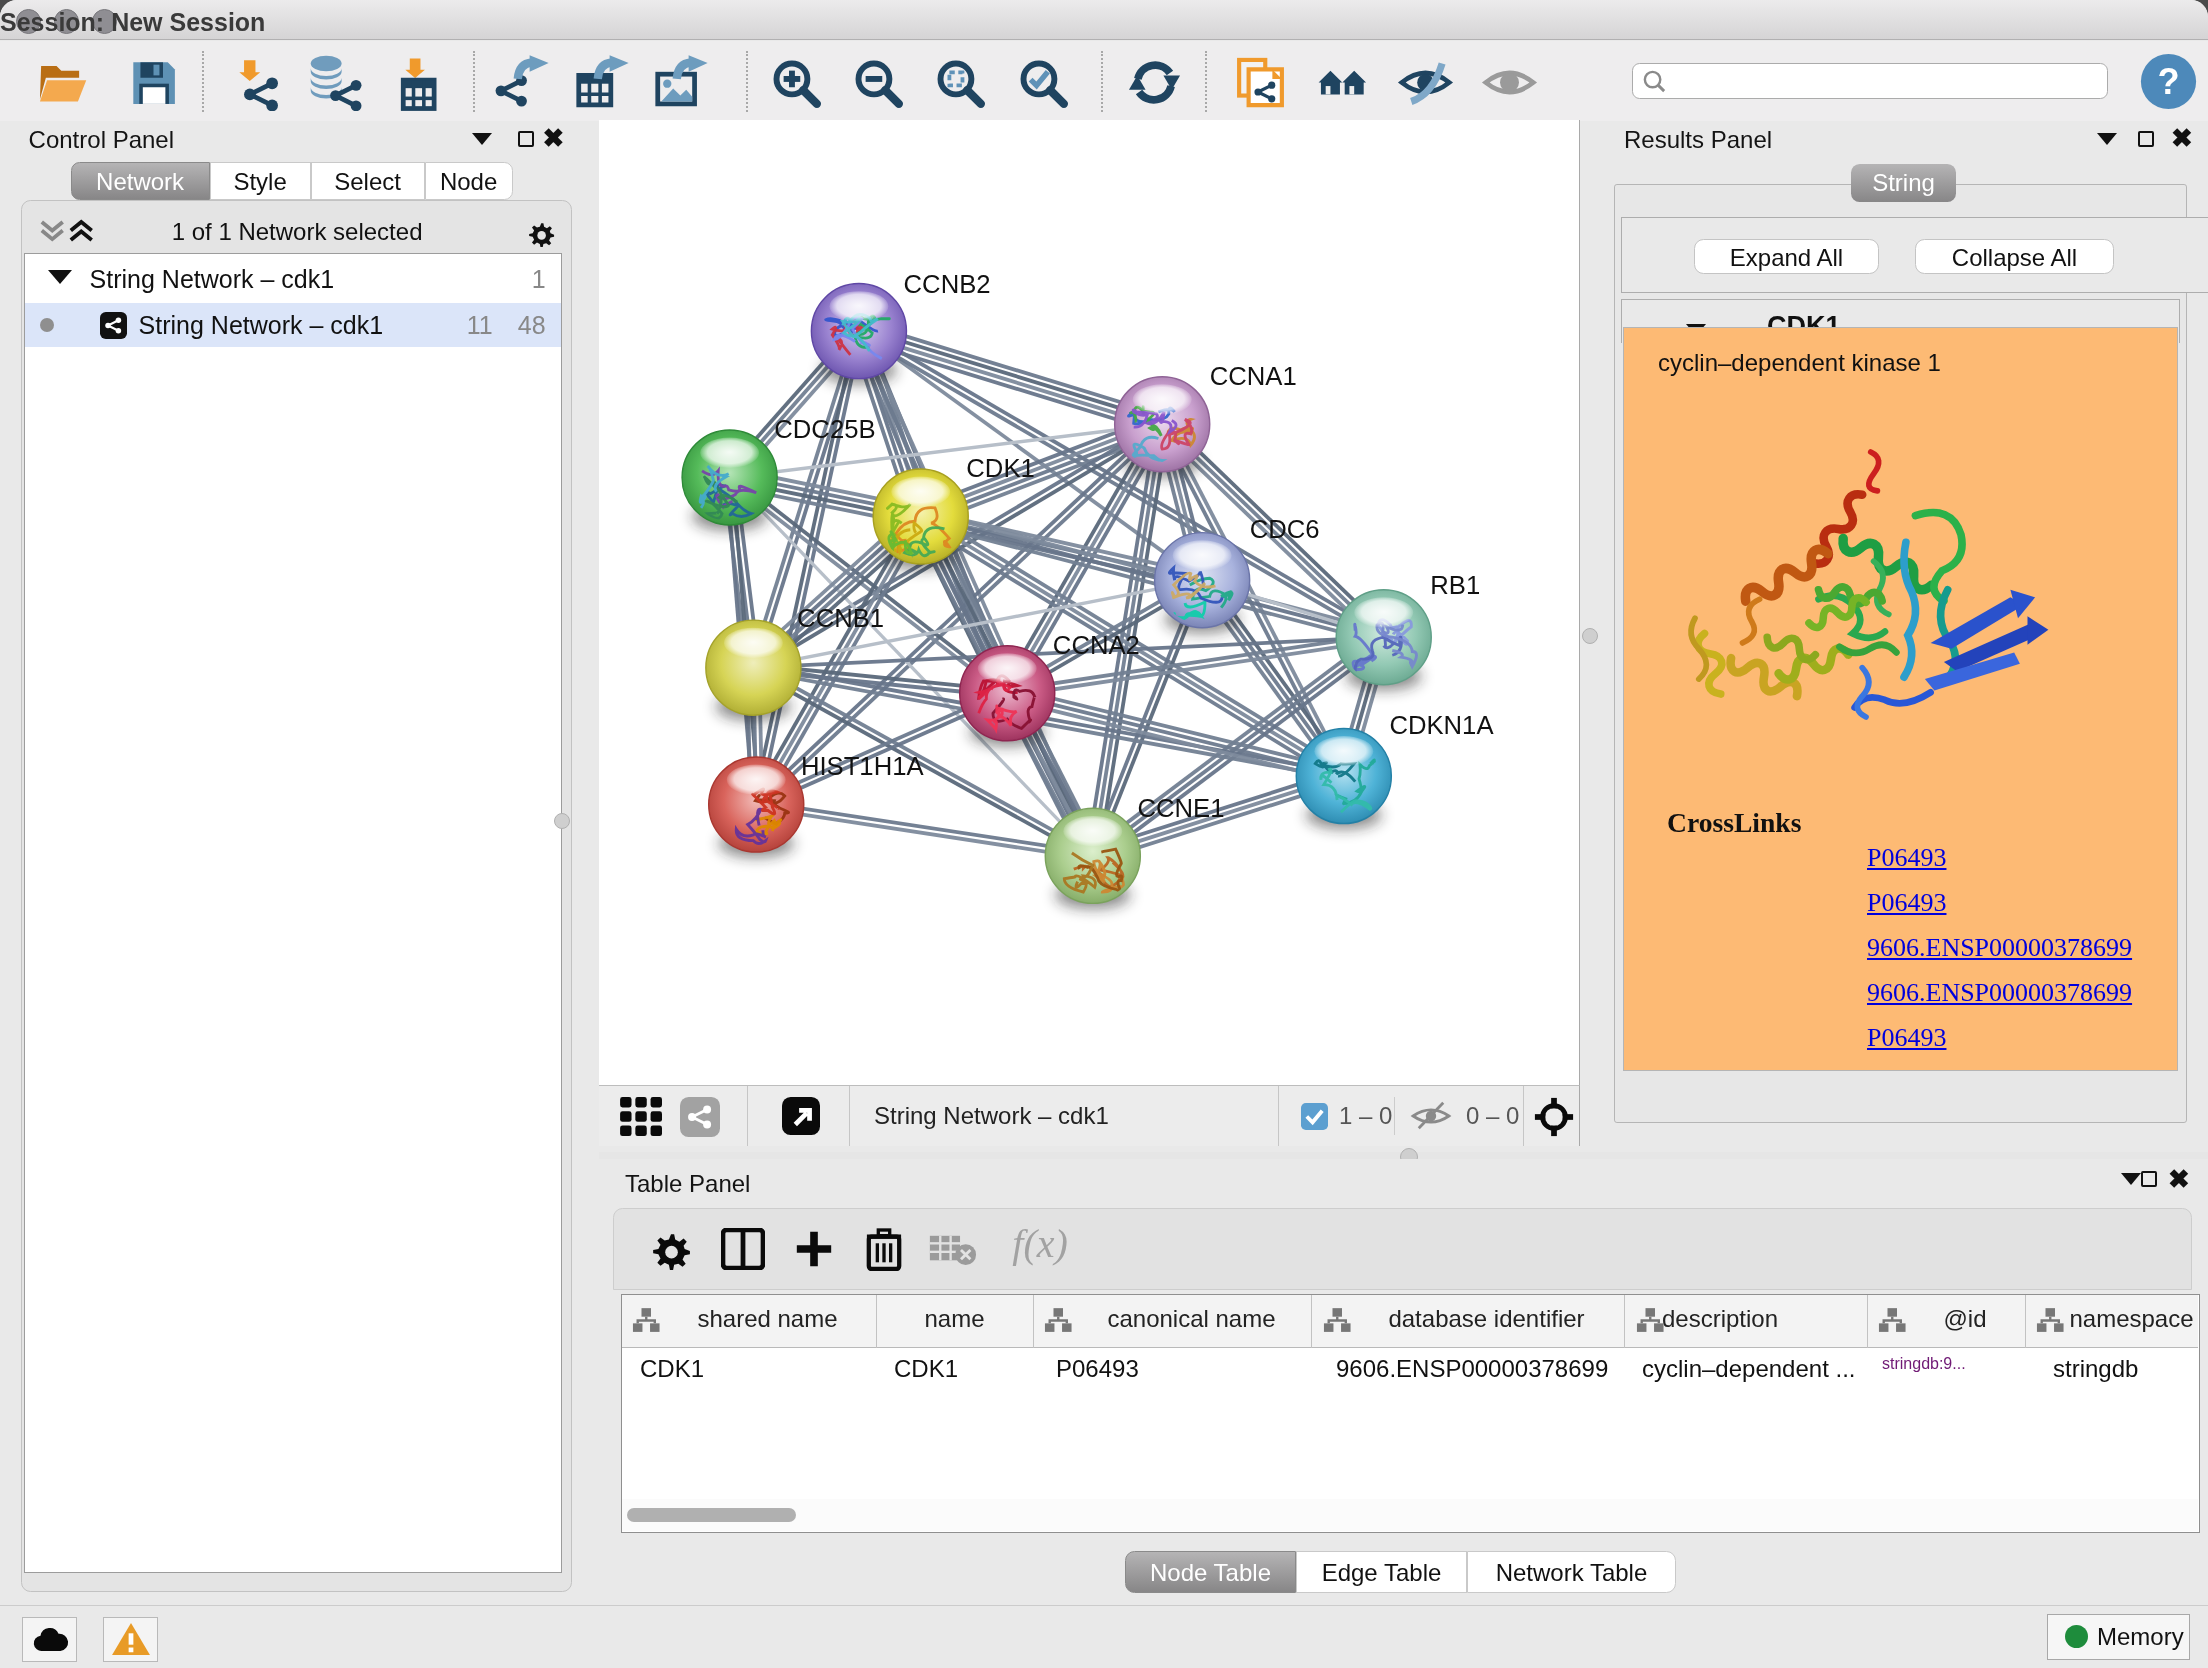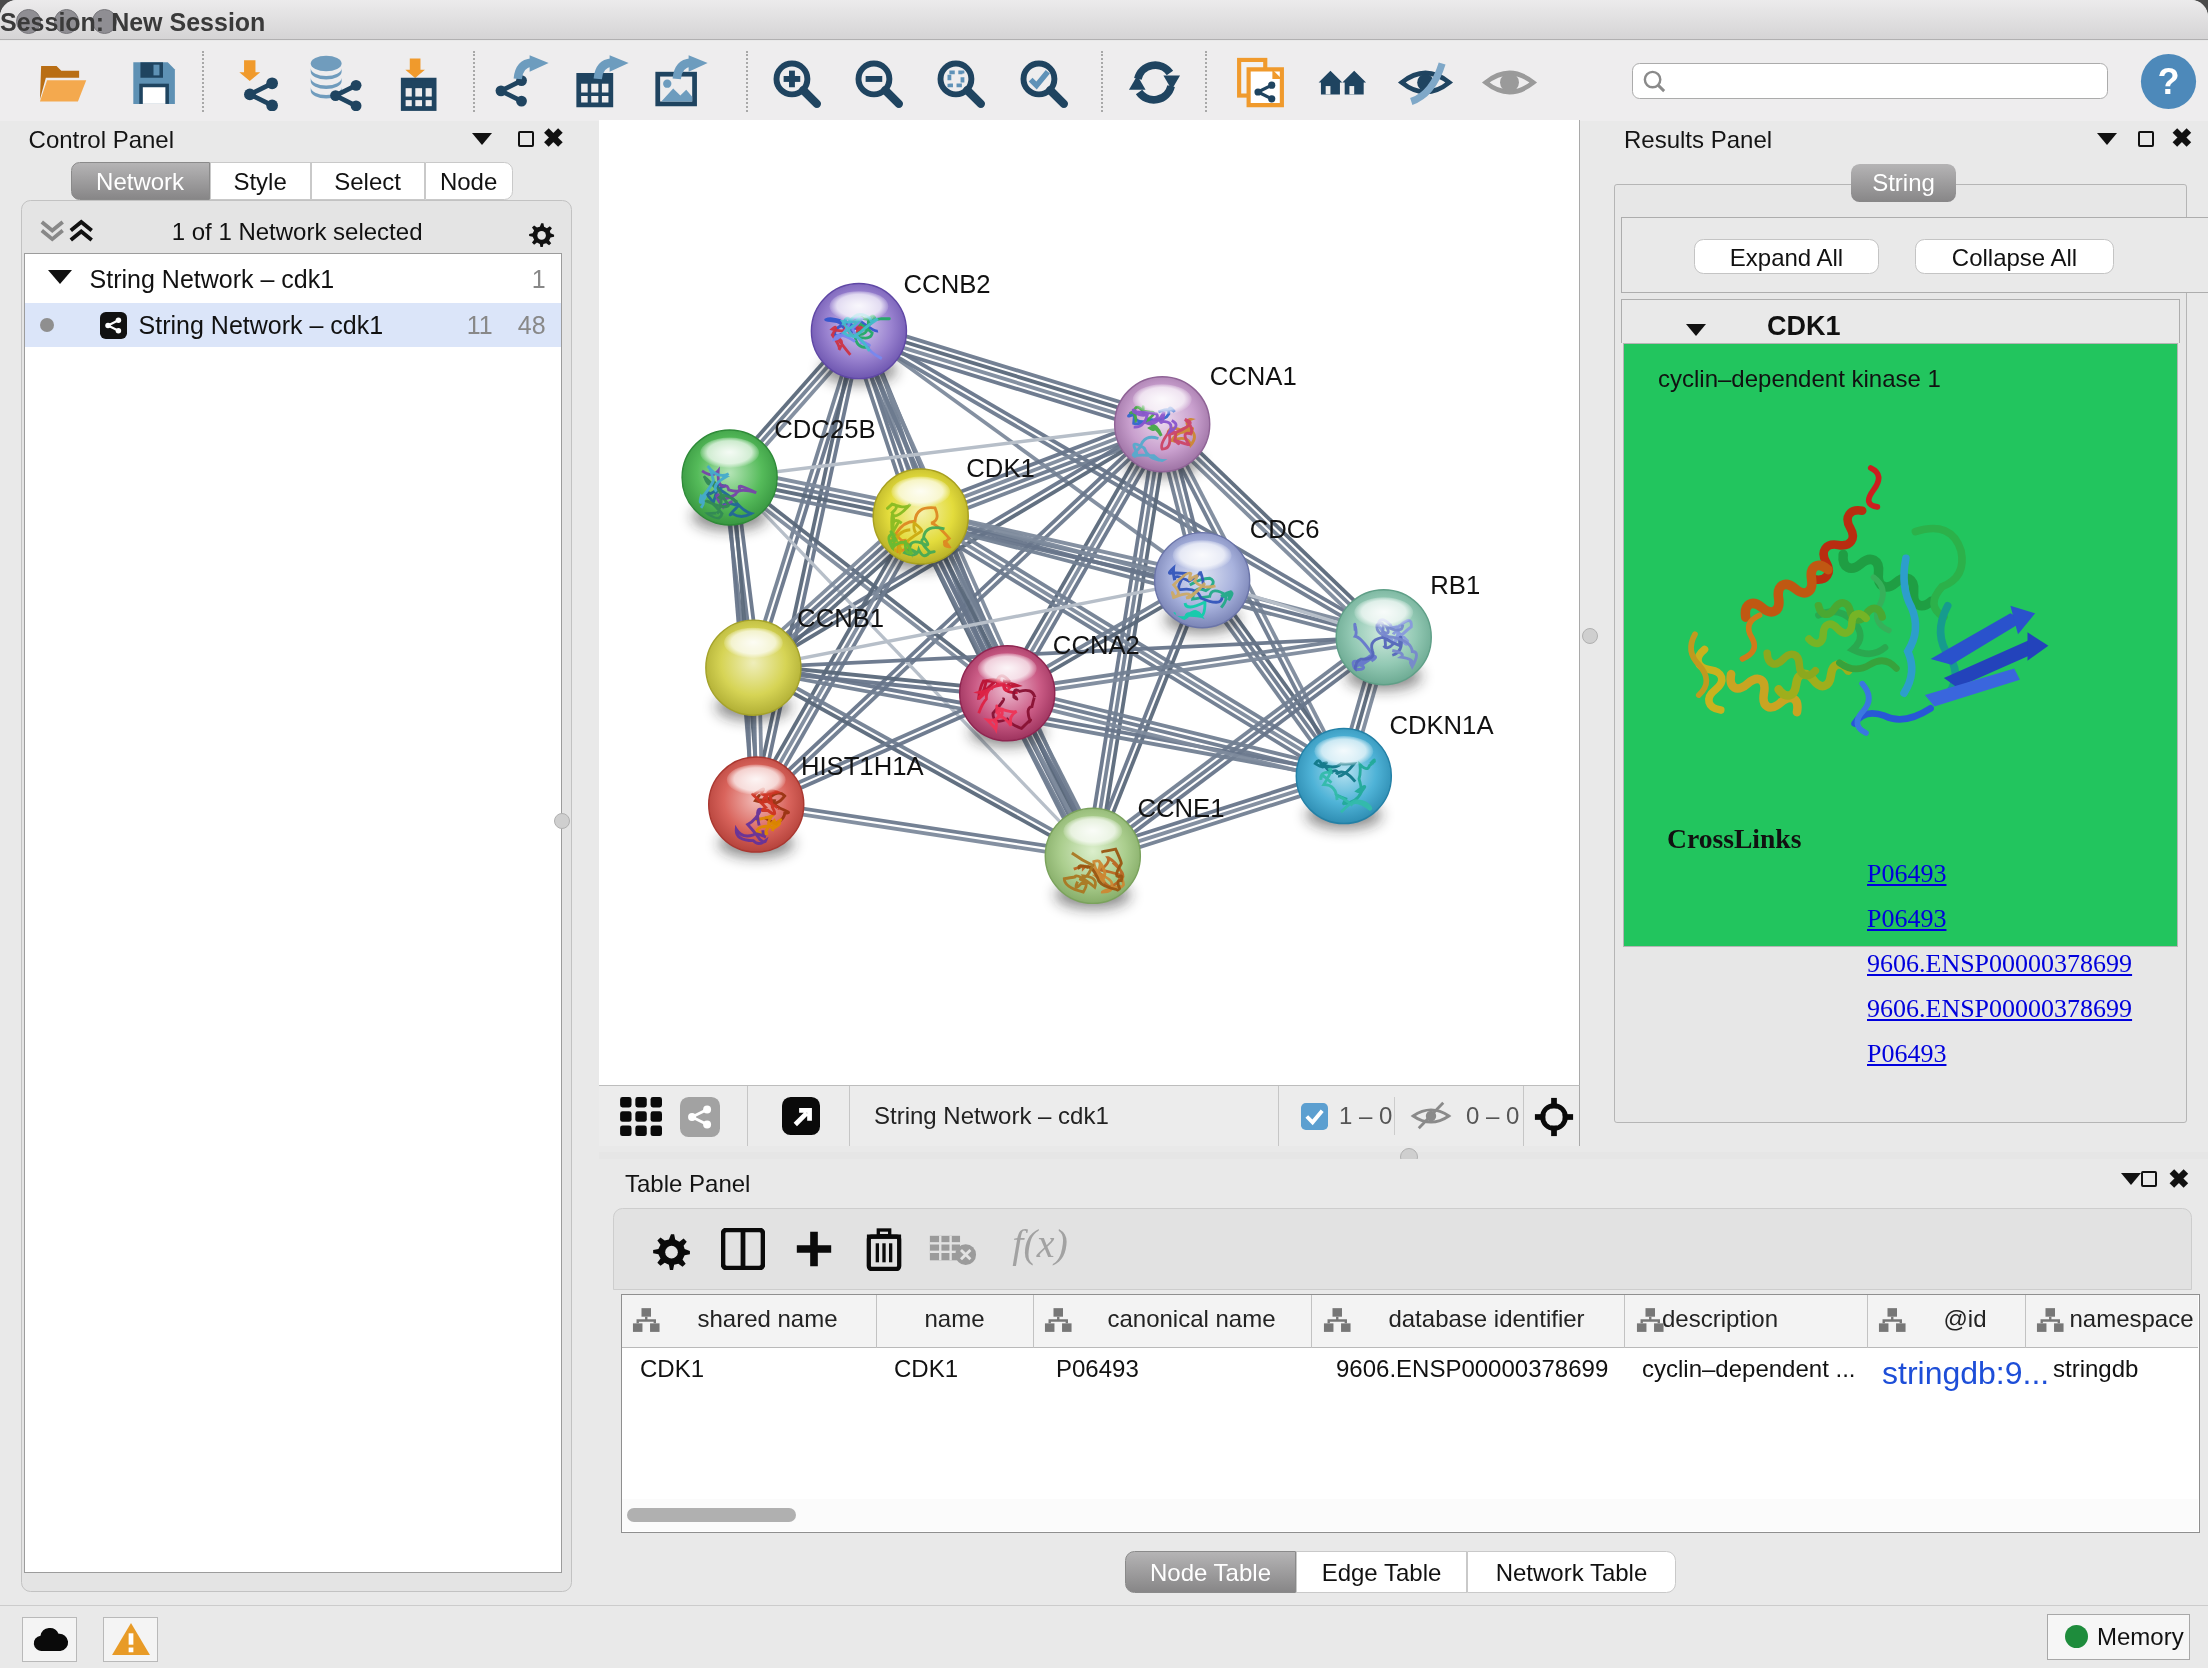--- a/index.html
+++ b/index.html
@@ -607,21 +607,21 @@
  <div style="position:absolute;left:33px;top:62px;width:573px;height:939px;background:#e7e7e7;border:1.4px solid #b5b5b5;border-radius:2.9px"></div>
  <div style="position:absolute;left:270px;top:42px;width:105px;height:38px;background:linear-gradient(#b5b4b5,#878687);border-radius:8.6px;color:#fff;font-size:24px;text-align:center;line-height:38px;z-index:3">String</div>
  <div style="position:absolute;left:40px;top:95px;width:675px;height:76px;background:#e9e9e9;border:1.4px solid #adadad">
    <div style="position:absolute;left:72px;top:21px;width:185px;height:35px;background:#fff;border:1.4px solid #c4c4c4;border-radius:9.5px;font-size:24px;text-align:center;line-height:35px;color:#111">Expand All</div>
    <div style="position:absolute;left:293px;top:21px;width:199px;height:35px;background:#fff;border:1.4px solid #c4c4c4;border-radius:9.5px;font-size:24px;text-align:center;line-height:35px;color:#111">Collapse All</div>
  </div>
  <div style="position:absolute;left:40px;top:177px;width:559px;height:44px;background:#e9e9e9;border:1.4px solid #adadad;border-bottom:none">
    <div class="ddtri" style="left:64px;top:24px"></div>
    <div style="position:absolute;left:145px;top:11.4px;font-size:27px;font-weight:bold;color:#111">CDK1</div>
  </div>
- <div style="position:absolute;left:42px;top:221px;width:555px;height:604px;background:#22c55e;border:1px solid #b5b5b5">
+ <div style="position:absolute;left:42px;top:205px;width:555px;height:744px;background:#fdba74;border:1px solid #b5b5b5">
    <div style="position:absolute;left:34px;top:21px;font-size:24px;color:#111">cyclin–dependent kinase 1</div>
    <svg width="380" height="295" viewBox="0 0 400 310" style="position:absolute;left:52px;top:119px">
           <path d="M205 5 Q220 12 208 28 Q196 44 212 46" fill="none" stroke="#cc1f1f" stroke-width="6" stroke-linecap="round"></path>
           <path d="M196.0 50.0 C183.0 47.6 176.7 56.6 183.4 68.0 C190.1 79.4 183.7 88.4 170.8 86.0 C157.8 83.7 151.5 92.7 158.1 104.1 C164.8 115.5 158.5 124.5 145.5 122.1" fill="none" stroke="#b92d10" stroke-width="9" stroke-linecap="round"></path>
           <path d="M160.0 112.0 C149.2 103.2 140.5 108.2 142.7 122.0 C144.8 135.8 136.2 140.8 125.4 132.0 C114.5 123.2 105.9 128.2 108.0 142.0 C110.2 155.8 101.5 160.8 90.7 152.0 C79.9 143.2 71.2 148.2 73.4 162.0" fill="none" stroke="#c05812" stroke-width="10" stroke-linecap="round"></path>
           <path d="M88 160 Q70 168 80 184 Q88 198 70 206" fill="none" stroke="#cf7a1a" stroke-width="6" stroke-linecap="round"></path>
           <path d="M58.0 222.0 C55.3 236.6 64.0 241.6 75.3 232.0 C86.7 222.4 95.3 227.4 92.6 242.0 C90.0 256.6 98.6 261.6 110.0 252.0 C121.3 242.4 130.0 247.4 127.3 262.0" fill="none" stroke="#c9a422" stroke-width="9" stroke-linecap="round"></path>
           <path d="M30.0 196.0 C18.9 204.7 21.7 215.3 35.7 217.3 C49.7 219.2 52.5 229.8 41.4 238.5 C30.3 247.2 33.1 257.8 47.1 259.8" fill="none" stroke="#c9b21e" stroke-width="8" stroke-linecap="round"></path>
           <path d="M20 180 Q10 198 24 212 Q40 230 24 244" fill="none" stroke="#c0991f" stroke-width="6" stroke-linecap="round"></path>
           <path d="M108.0 238.0 C115.7 248.4 124.9 245.9 126.4 233.1 C127.8 220.3 137.0 217.8 144.7 228.2 C152.4 238.5 161.6 236.1 163.1 223.2 C164.5 210.4 173.7 208.0 181.4 218.3" fill="none" stroke="#9fae1c" stroke-width="9" stroke-linecap="round"></path>
@@ -749,21 +749,21 @@
         <rect x="19" y="17" width="10" height="9" fill="#777"></rect>
         <path d="M15 10 L15 14 M6 17 L6 14 L24 14 L24 17" fill="none" stroke="#777" stroke-width="2.5"></path>
       </svg>
       <div style="position:absolute;left:1464px;top:146px;width:137px;text-align:center;font-size:24px;color:#222;overflow:hidden;white-space:nowrap">namespace</div>
       <div style="position:absolute;left:1426px;top:136px;height:53px;border-left:1.4px solid #c2c2c2"></div>
       <div style="position:absolute;left:41px;top:196px;font-size:24px;color:#111">CDK1</div>
       <div style="position:absolute;left:295px;top:196px;font-size:24px;color:#111">CDK1</div>
       <div style="position:absolute;left:457px;top:196px;font-size:24px;color:#111">P06493</div>
       <div style="position:absolute;left:737px;top:196px;font-size:24px;color:#111">9606.ENSP00000378699</div>
       <div style="position:absolute;left:1043px;top:196px;font-size:24px;color:#111">cyclin–dependent ...</div>
-      <div style="position:absolute;left:1283px;top:196px;font-size:32px;color:#1d4ed8">stringdb:9...</div>
+      <div style="position:absolute;left:1283px;top:196px;font-size:16px;color:#701a75">stringdb:9...</div>
       <div style="position:absolute;left:1454px;top:196px;font-size:24px;color:#111">stringdb</div>
     </div>
 <div style="position:absolute;left:0;top:1605px;width:2208px;height:63px;background:#e9e9e9;border-top:1.4px solid #cccccc">
  <div style="position:absolute;left:22px;top:10.5px;width:55px;height:45px;background:#f4f4f4;border:1.4px solid #b9b9b9">
   <svg width="38" height="27" viewBox="0 0 40 28" style="position:absolute;left:7.6px;top:8.6px">
           <path d="M12 26 A8 8 0 0 1 10 10 A10 10 0 0 1 29 8 A7 7 0 0 1 31 26 Z" fill="#0a0a0a"></path>
         </svg>
  </div>
  <div style="position:absolute;left:103px;top:10.5px;width:55px;height:45px;background:#f4f4f4;border:1.4px solid #b9b9b9">
   <svg width="42" height="36" viewBox="0 0 44 38" style="position:absolute;left:5.7px;top:3.8px">

